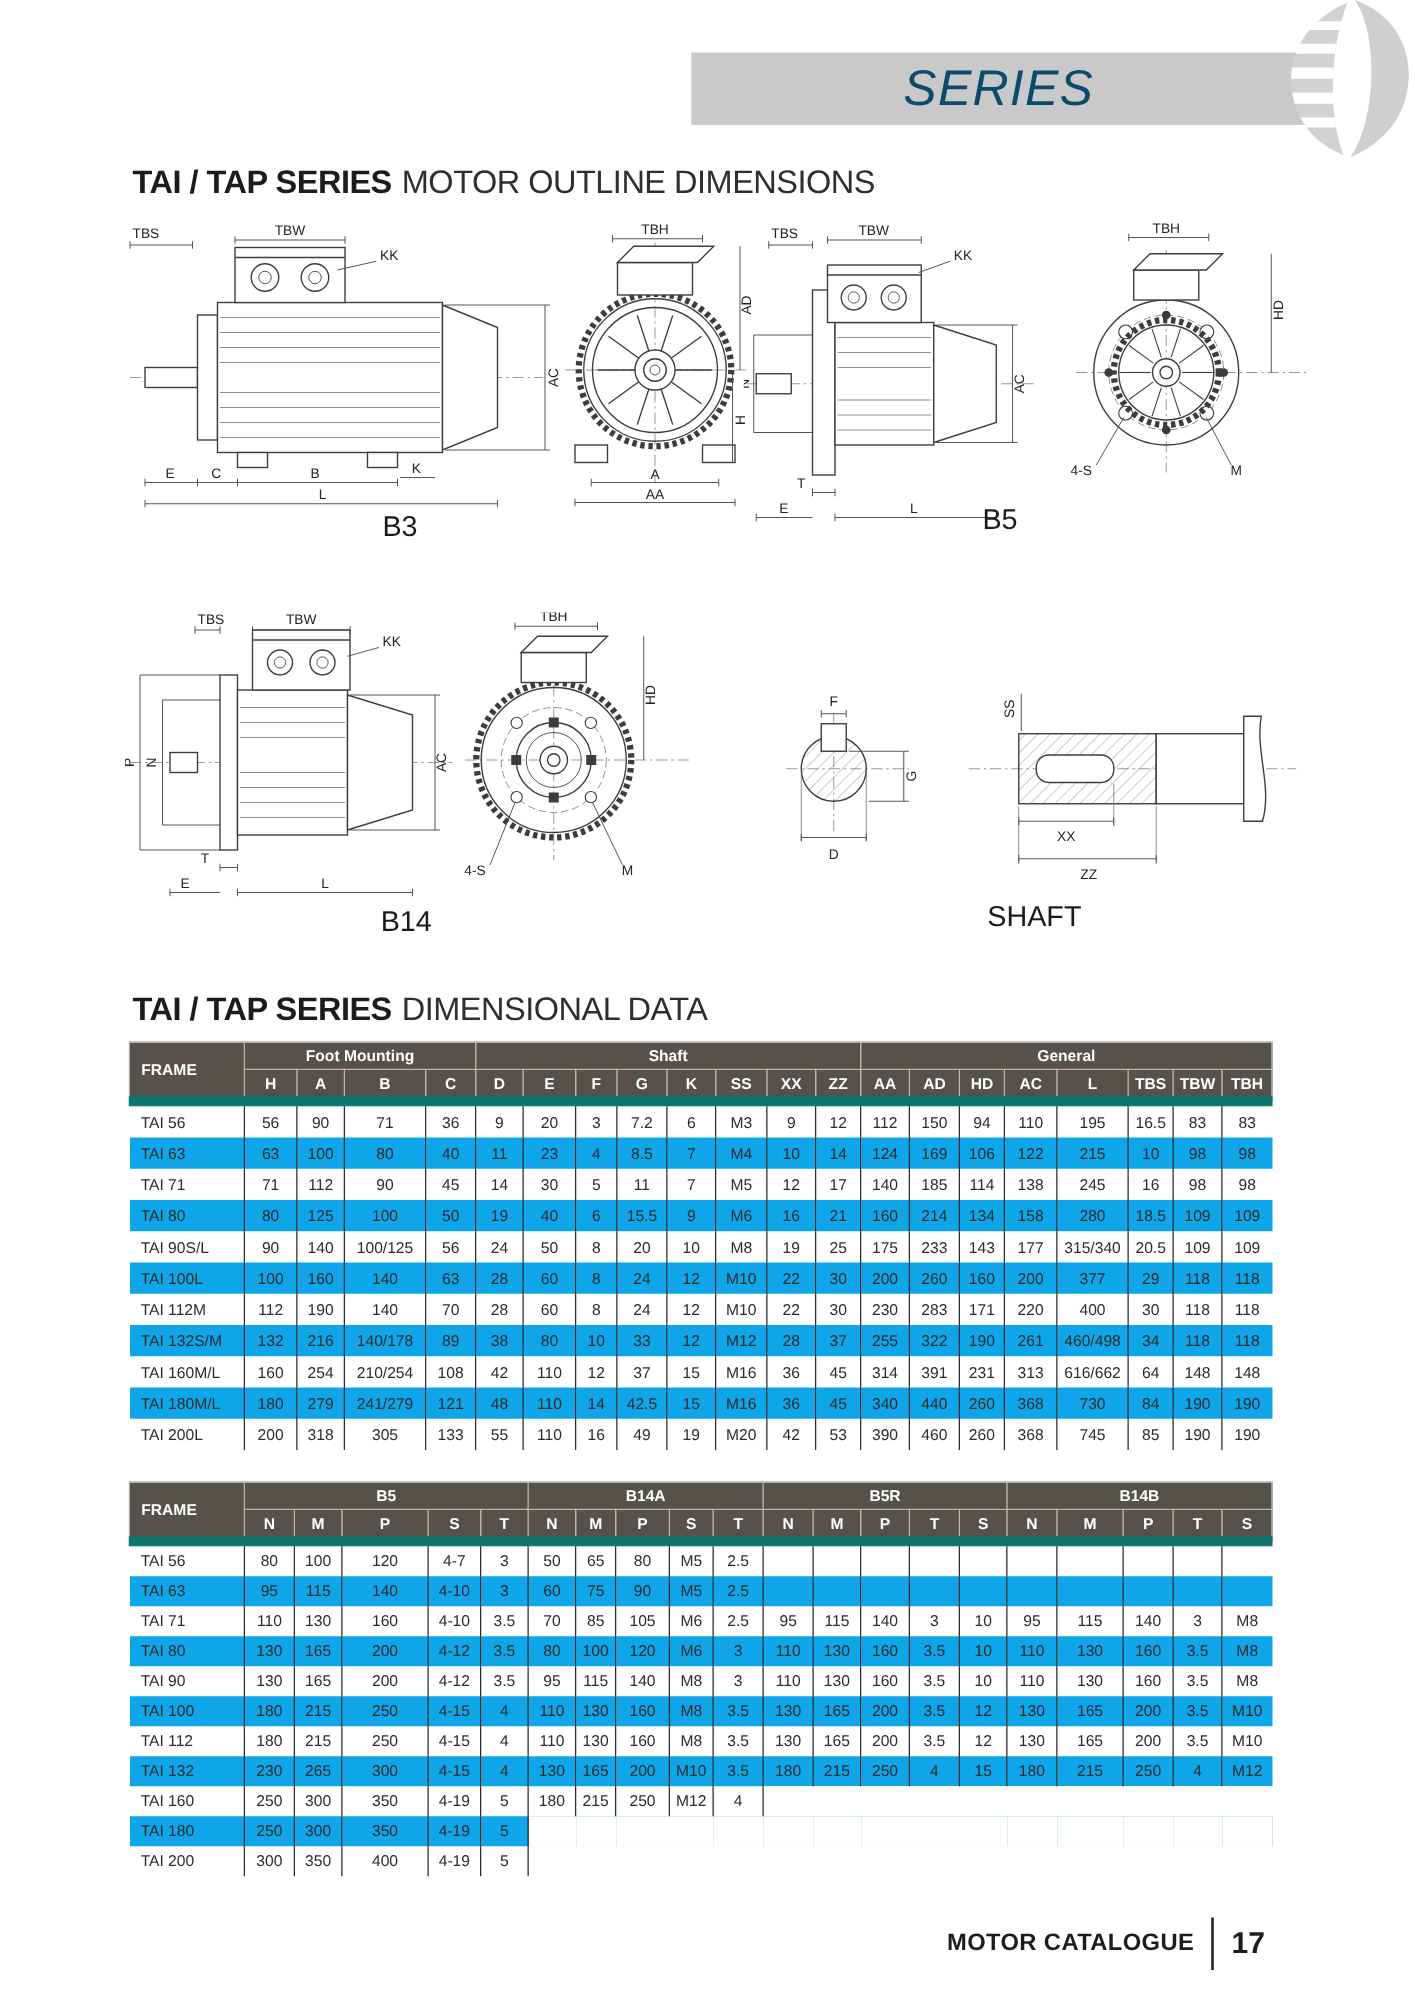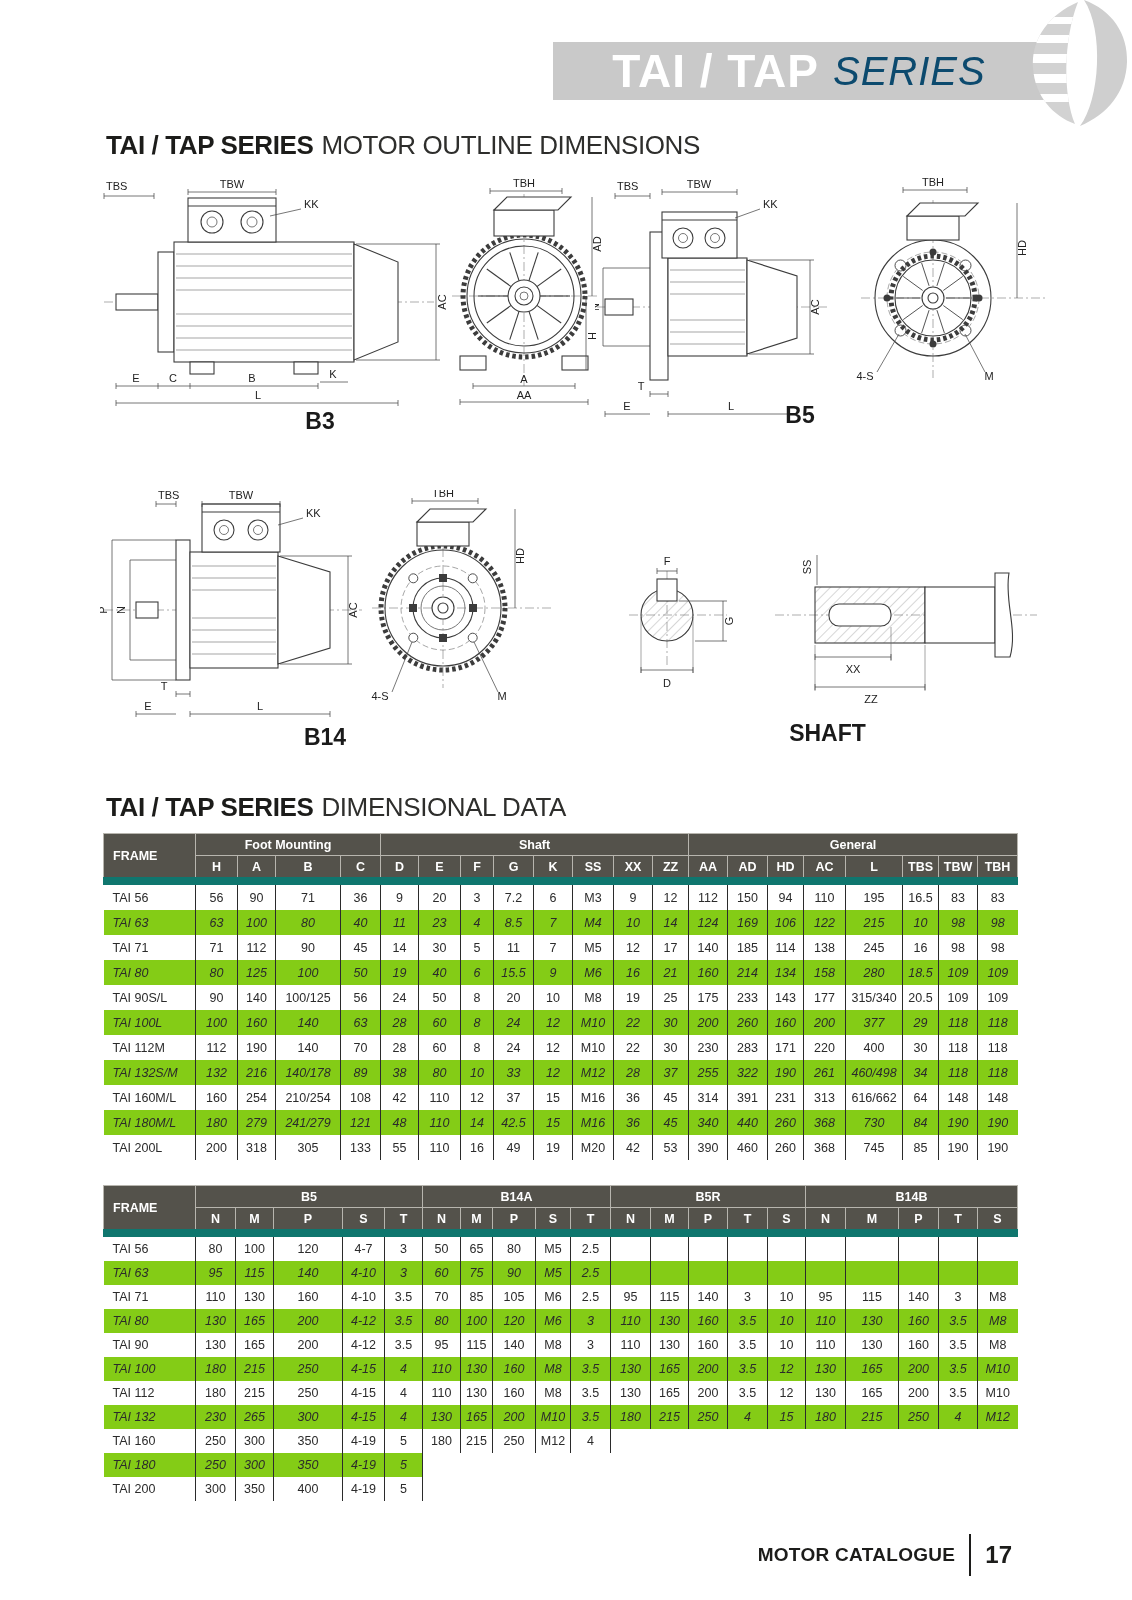--- a/index.html
+++ b/index.html
@@ -15,21 +15,21 @@
 
   
   .sec-title{position:absolute;left:106px;font-size:26px;letter-spacing:-0.4px;white-space:nowrap;}
   .sec-title .b{font-weight:bold;color:#1c1c1a;margin-top:47px;}
   .sec-title .l{font-weight:normal;color:#2e2e2c;margin-left:8px;}
   #title1{top:130px;}
   #title2{top:792px;}
 
   
   .diag{position:absolute;}
-  .caption{position:absolute;font-size:23px;font-weight:bold;color:#1a1a1a;text-align:center;}
+  .caption{position:absolute;font-size:23px;font-weight:normal;color:#1a1a1a;text-align:center;}
   svg .ln{stroke:#3c3c3c;stroke-width:1.1;fill:none;}
   svg .pw{stroke:#3c3c3c;stroke-width:1.1;fill:#ffffff;}
   svg .thin{stroke:#6a6a6a;stroke-width:0.6;fill:none;}
   svg .thin2{stroke:#555;stroke-width:0.8;fill:none;}
   svg .cl{stroke:#8a8a8a;stroke-width:0.7;fill:none;stroke-dasharray:9 3 2 3;}
   svg .dim{stroke:#4a4a4a;stroke-width:0.75;fill:none;}
   svg .ribs{fill:none;stroke:#3c3c3c;stroke-width:5;stroke-dasharray:3.5 3;}
   svg .bolt{stroke:#3c3c3c;stroke-width:0.9;fill:#ffffff;}
   svg .dot{fill:#3c3c3c;stroke:none;}
   svg text.dl{font-family:"Liberation Sans",sans-serif;font-size:11px;fill:#222;}
@@ -40,38 +40,37 @@
   .dimtable{position:absolute;left:103px;border-collapse:collapse;table-layout:fixed;width:914px;
             font-size:12.5px;color:#2b2b2b;}
   .dimtable thead th{background:#54524b;color:#ffffff;font-weight:bold;font-size:12.5px;
             border:1px solid #b7b5ae;height:21px;padding:0;}
   .dimtable thead th.frame-h{text-align:left;padding-left:9px;}
   .dimtable thead{border-bottom:8px solid #0f766e;}
   .dimtable tbody td{border-left:1px solid #2b2b2b;border-right:1px solid #2b2b2b;
             height:25px;text-align:center;padding:0 1px;background-clip:padding-box;}
   .dimtable tbody td:first-child{text-align:left;padding-left:9px;border-left:none;}
   .dimtable tbody td:last-child{border-right:none;}
-  .dimtable tbody tr.stripe{background:#84cc16;font-style:italic;}
+  .dimtable tbody tr.stripe{background:#0ea5e9;}
   .dimtable tbody td.missing{border:none;background:#ffffff;}
   #table2 tbody td{height:24px;}
 
   
   #footer{position:absolute;left:640px;top:1534px;width:372px;display:flex;align-items:center;
           justify-content:flex-end;gap:14px;}
   #footer .lab{font-size:19px;font-weight:bold;color:#1c1c1a;letter-spacing:0.3px;}
   #footer .divider{width:2px;height:42px;background:#1c1c1a;}
   #footer .pg{font-size:24px;font-weight:bold;color:#1c1c1a;}
 </style>
 </head>
 <body>
 
 <div id="page">
 
   <div id="banner">
-    <span class="bt">TAI / TAP</span>
     <span class="it">SERIES</span>
   </div>
   <div id="logo">
     <svg width="110" height="128" viewBox="0 0 110 128">
       <defs>
           <clipPath id="leafclip">
             <path d="M56,2 C28,14 9,38 11,68 C13,96 31,116 53,124 C41,96 41,40 56,2 Z"></path>
           </clipPath>
         </defs>
       <path d="M56,2 C28,14 9,38 11,68 C13,96 31,116 53,124 C41,96 41,40 56,2 Z" fill="#d2d2d2"></path>

